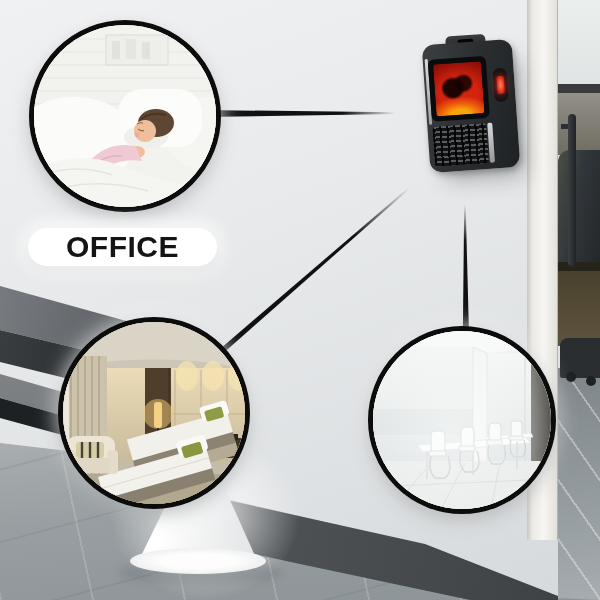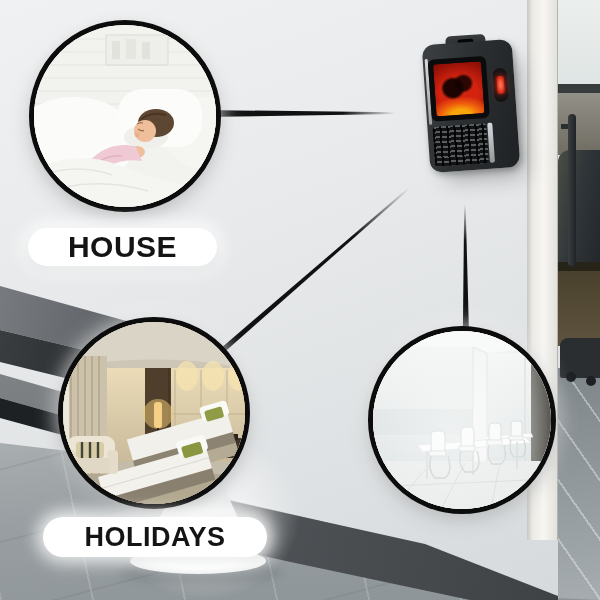--- a/index.html
+++ b/index.html
@@ -345,19 +345,16 @@
           <rect x="0" y="0" width="11" height="17" rx="3" fill="#f7f9f8" stroke="#ccd2d2"></rect>
           <rect x="-2" y="15" width="14" height="4" fill="#f4f6f5" stroke="#ccd2d2" stroke-width=".7"></rect>
           <path d="M0 19 q-3 11 3 17 h8 q6 -5 2 -17" stroke="#c6cccc" stroke-width="1.2" fill="none"></path>
         </g>
       </g>
       <rect width="178" height="178" fill="url(#haze)"></rect>
     </svg>
   </div>
 
   <div class="pill pill-house">
-    <span>HOUSE</span>
-  </div>
-  <div class="pill pill-holidays">
-    <span>HOLIDAYS</span>
+    <span>OFFICE</span>
   </div>
 
 </div>
 
 </body></html>

